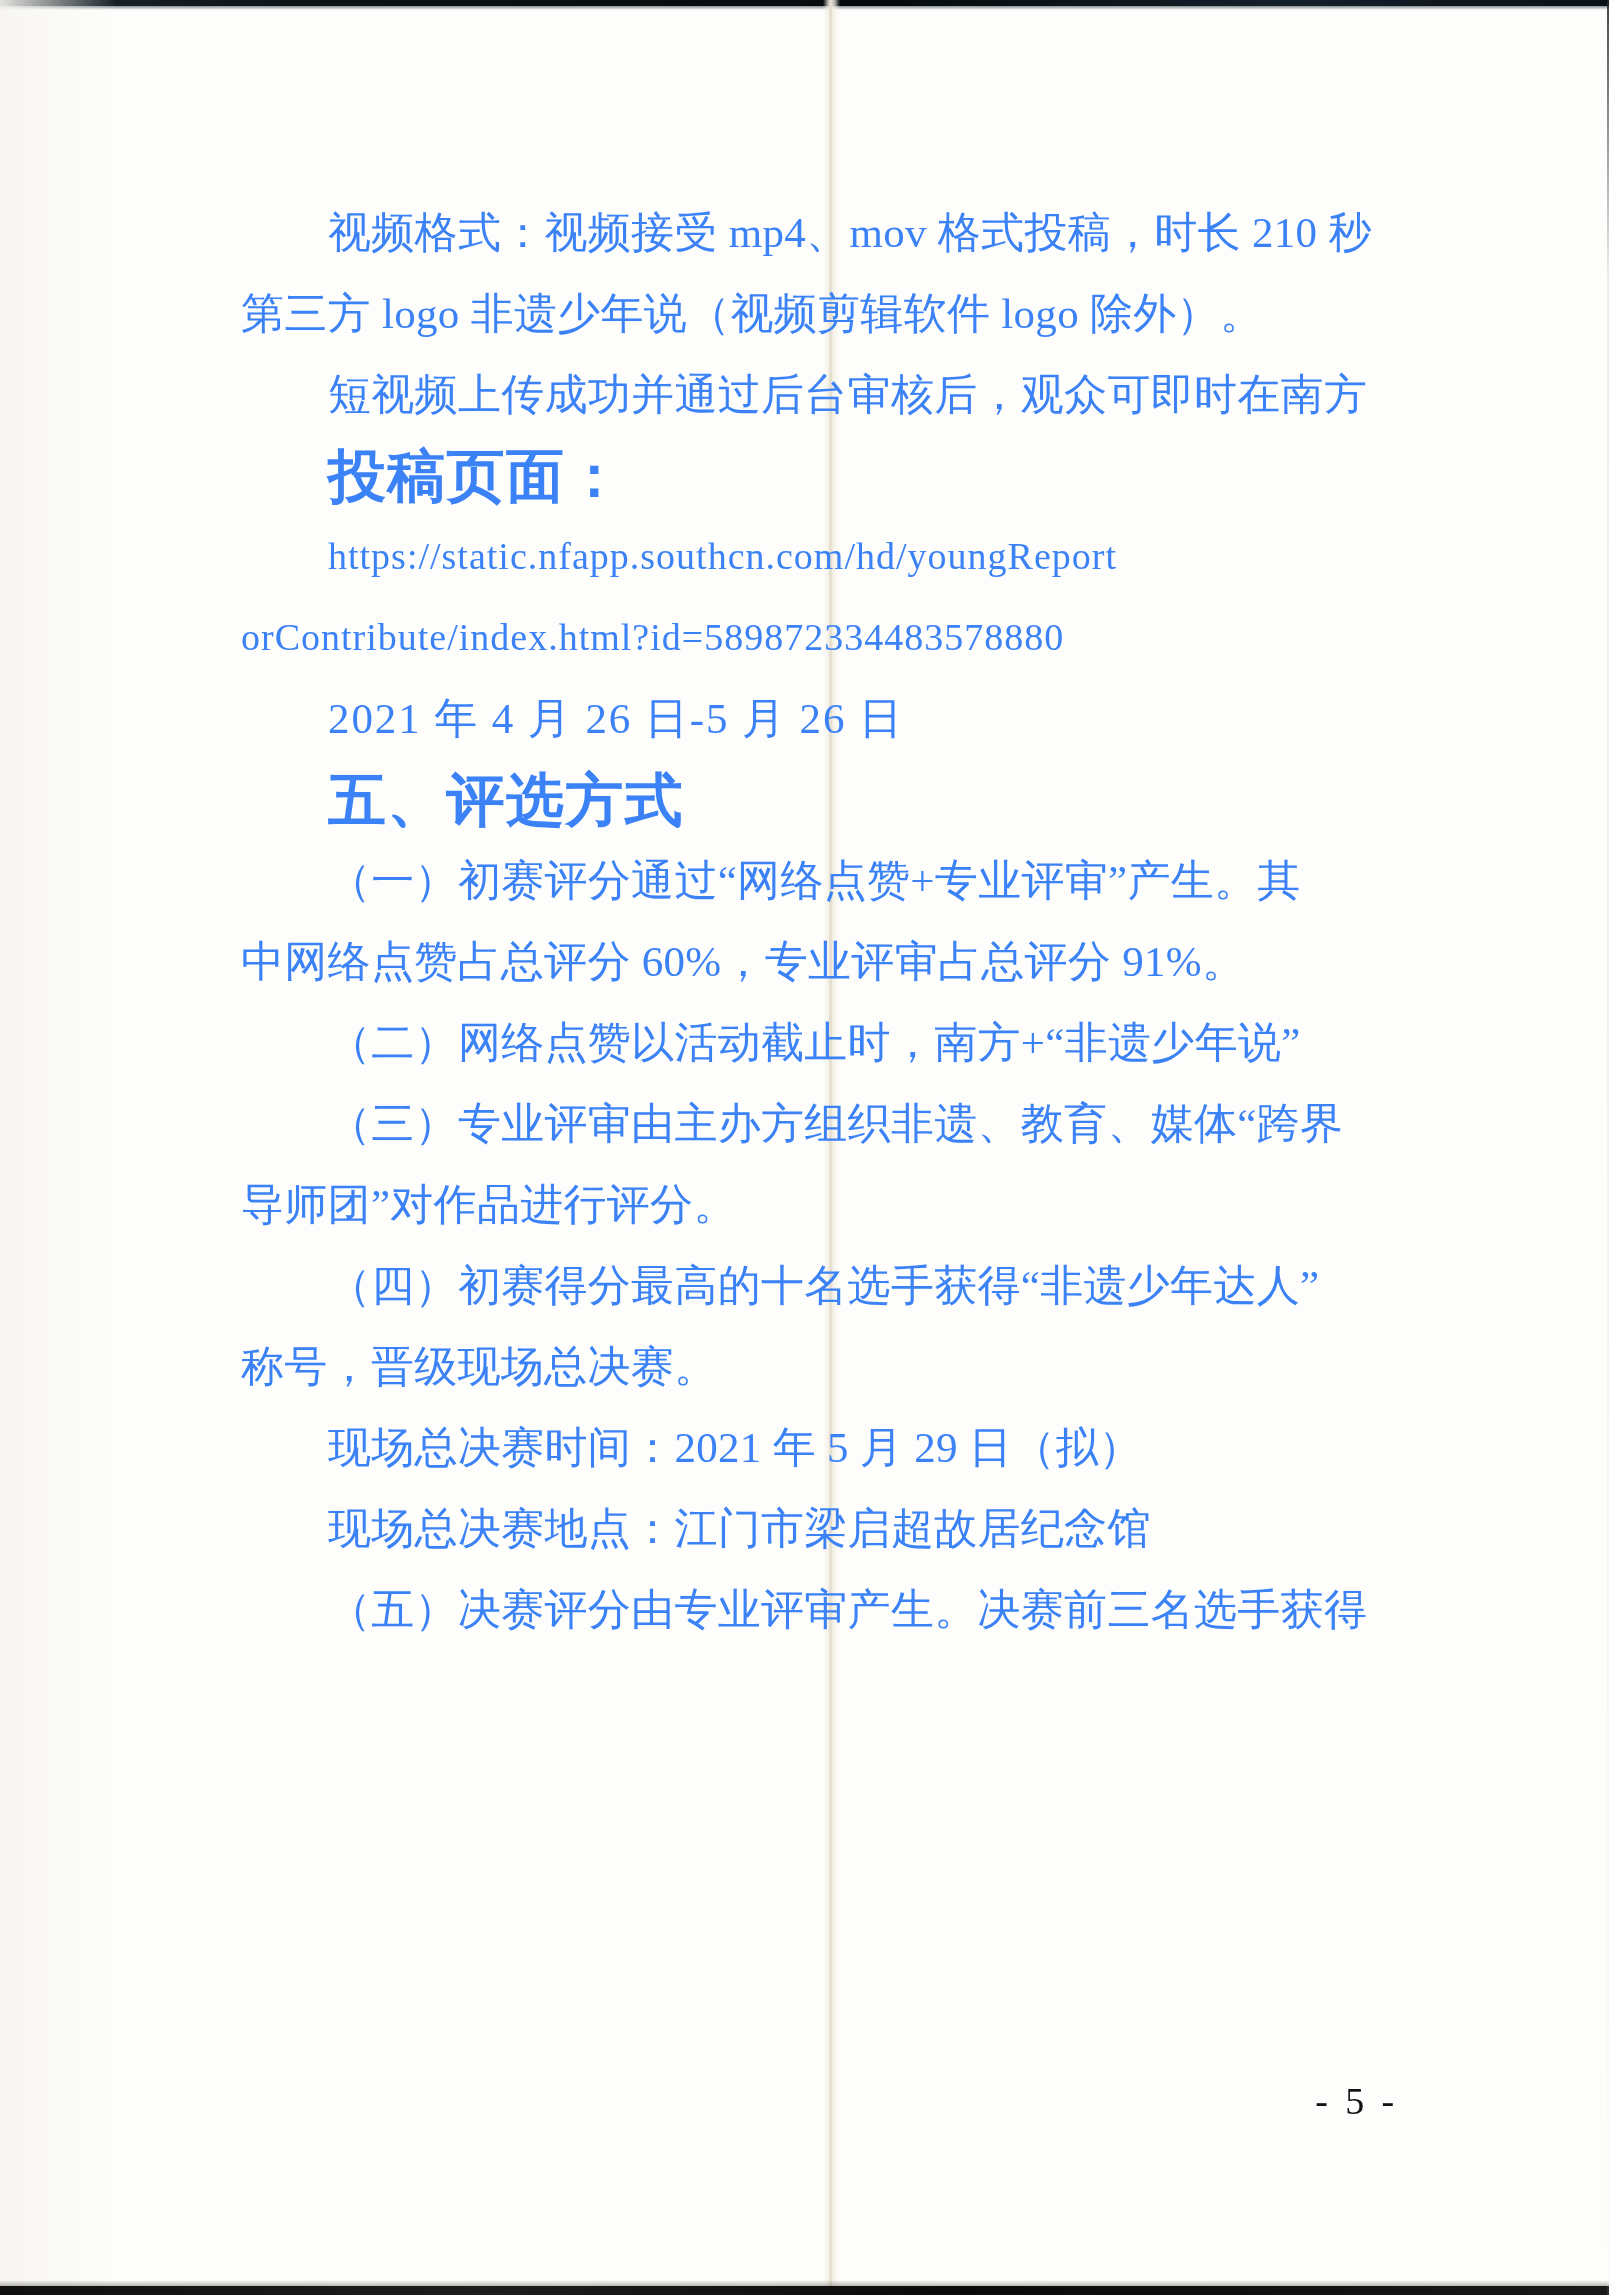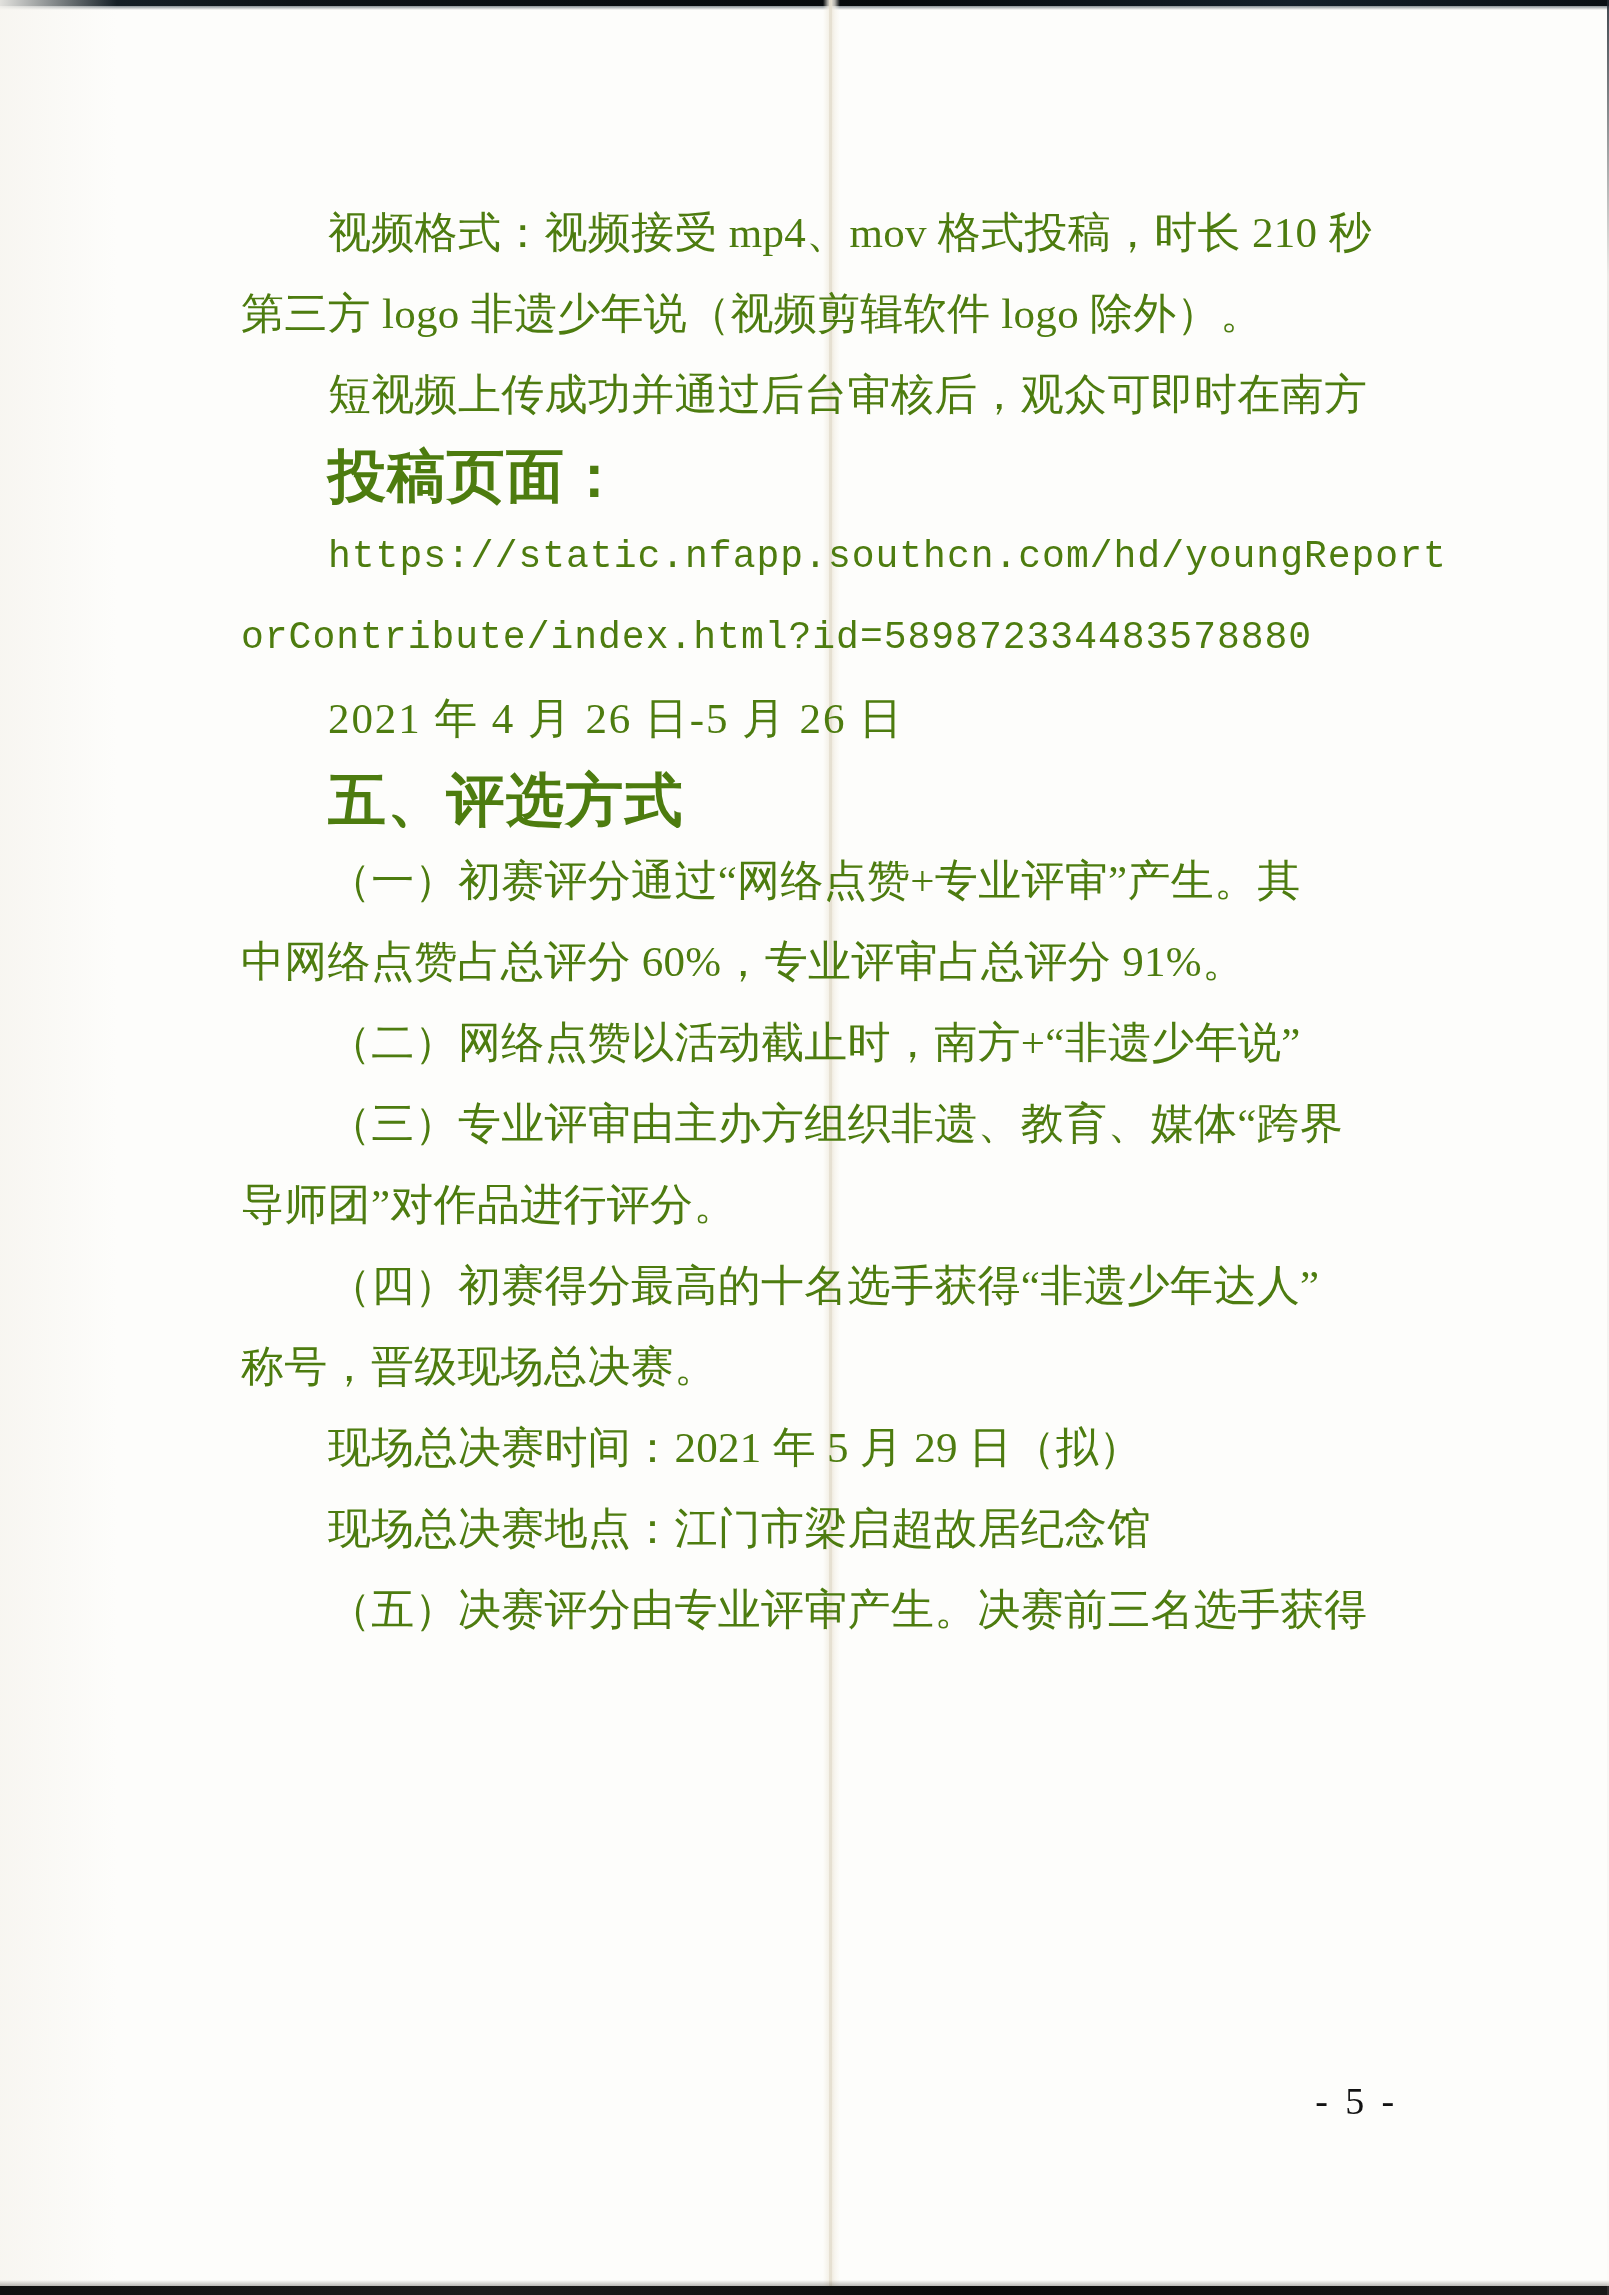--- a/index.html
+++ b/index.html
@@ -88,36 +88,36 @@
   .body-text {
     position: absolute;
     left: 241px;
     top: 192px;
     width: 1119px;
   }
   .line {
     height: 81px;
     line-height: 81px;
     font-size: 43px;
-    color: #4d7c0f;
+    color: #3b82f6;
     white-space: pre;
     letter-spacing: 0.3px;
   }
   .line.indent {
     text-indent: 87px;
   }
   .line.heading {
     font-family: "Liberation Sans", "DejaVu Sans", sans-serif;
     font-weight: bold;
     text-indent: 87px;
     font-size: 58px;
     letter-spacing: 1.3px;
   }
   .line.mono {
-    font-family: Liberation Mono, monospace;
+    font-family: Liberation Serif, serif;
     font-size: 38px;
     letter-spacing: 1px;
   }
   .line.mono.indent {
     text-indent: 87px;
   }
   .line.spaced {
     letter-spacing: 1.9px;
   }
   .page-number {

